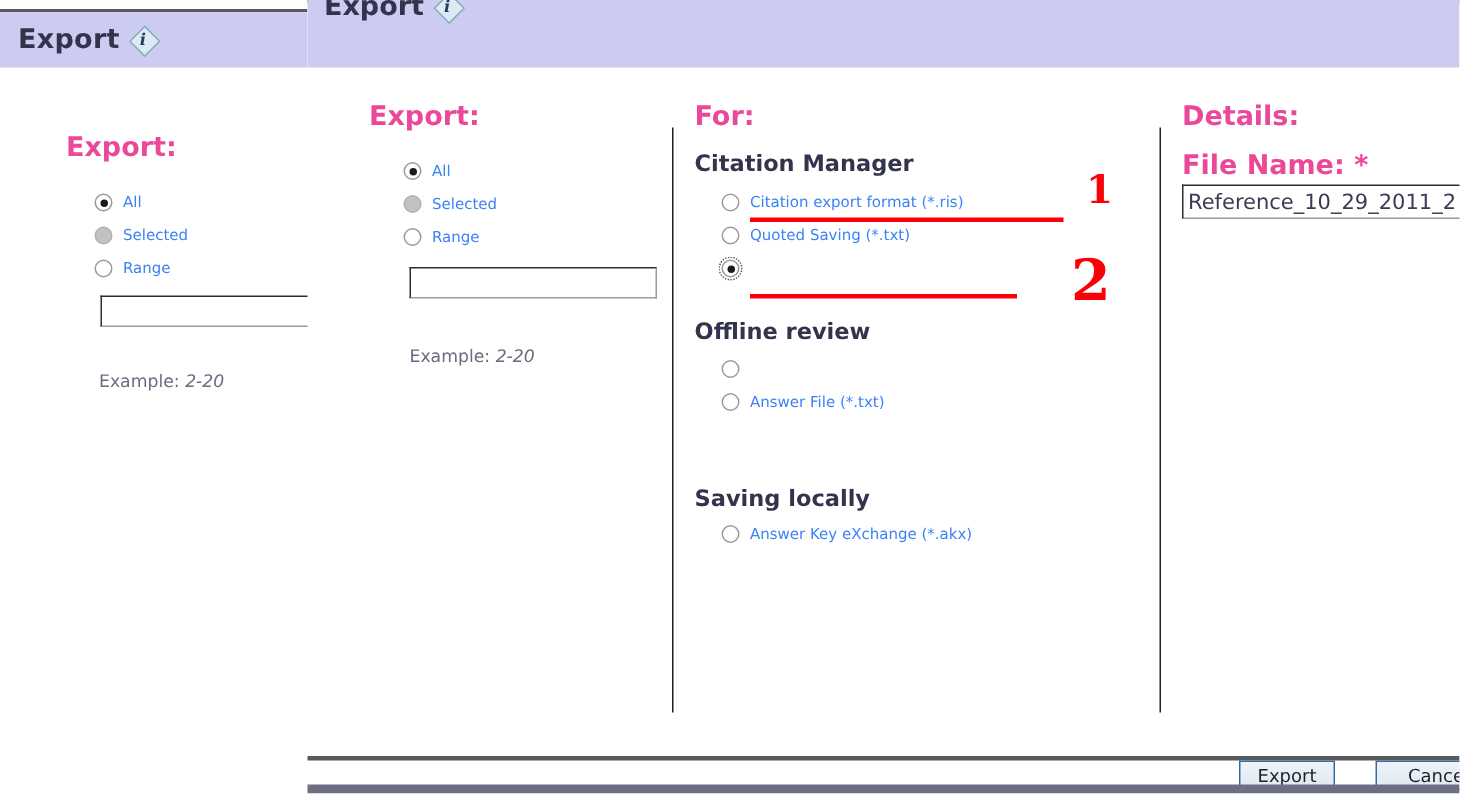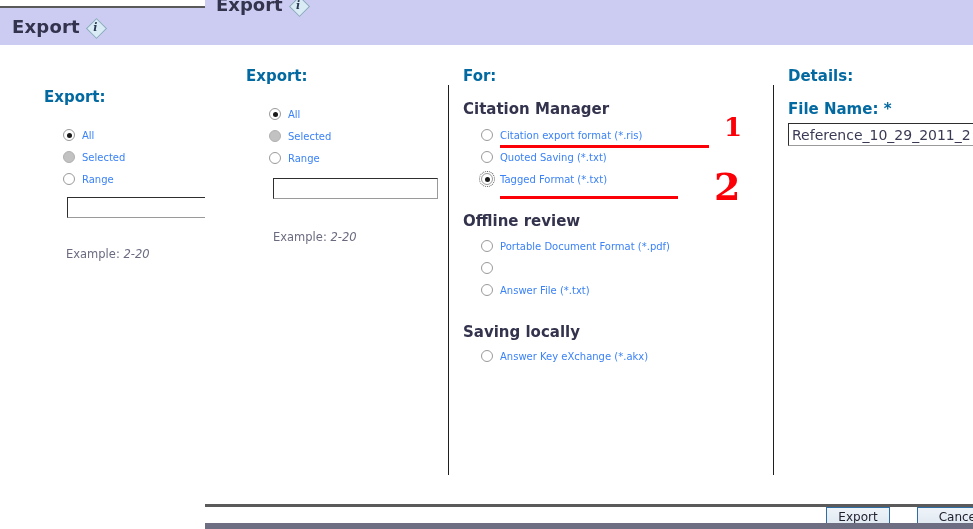--- a/index.html
+++ b/index.html
@@ -100,23 +100,23 @@
     text-align: center;
     font-style: italic;
     font-family: "DejaVu Serif", serif;
     font-size: 11px;
     font-weight: bold;
     color: #2b3a55;
   }
 
   
   .col-head {
-    font-size: 15px;
-    font-weight: bold;
-    color: #0369a1;
+    font-size: 18px;
+    font-weight: bold;
+    color: #ec4899;
   }
   .group-head {
     font-size: 15px;
     font-weight: bold;
     color: #33334d;
   }
 
   .radio-row {
     display: flex;
     align-items: center;
@@ -301,30 +301,25 @@
       <div class="radio-row">
         <span class="radio"></span>
         <span class="radio-label">Citation export format (*.ris)</span>
       </div>
       <div class="radio-row">
         <span class="radio"></span>
         <span class="radio-label">Quoted Saving (*.txt)</span>
       </div>
       <div class="radio-row">
         <span class="radio checked focused"></span>
-        <span class="radio-label">Tagged Format (*.txt)</span>
       </div>
     </div>
 
     <div class="group-head" style="position:absolute;left:258px;top:212px;">Offline review</div>
     <div style="position:absolute;left:276px;top:235px;">
-      <div class="radio-row">
-        <span class="radio"></span>
-        <span class="radio-label">Portable Document Format (*.pdf)</span>
-      </div>
       <div class="radio-row">
         <span class="radio"></span>
       </div>
       <div class="radio-row">
         <span class="radio"></span>
         <span class="radio-label">Answer File (*.txt)</span>
       </div>
     </div>
 
     <div class="group-head" style="position:absolute;left:258px;top:323px;text-align:center;">Saving locally</div>

